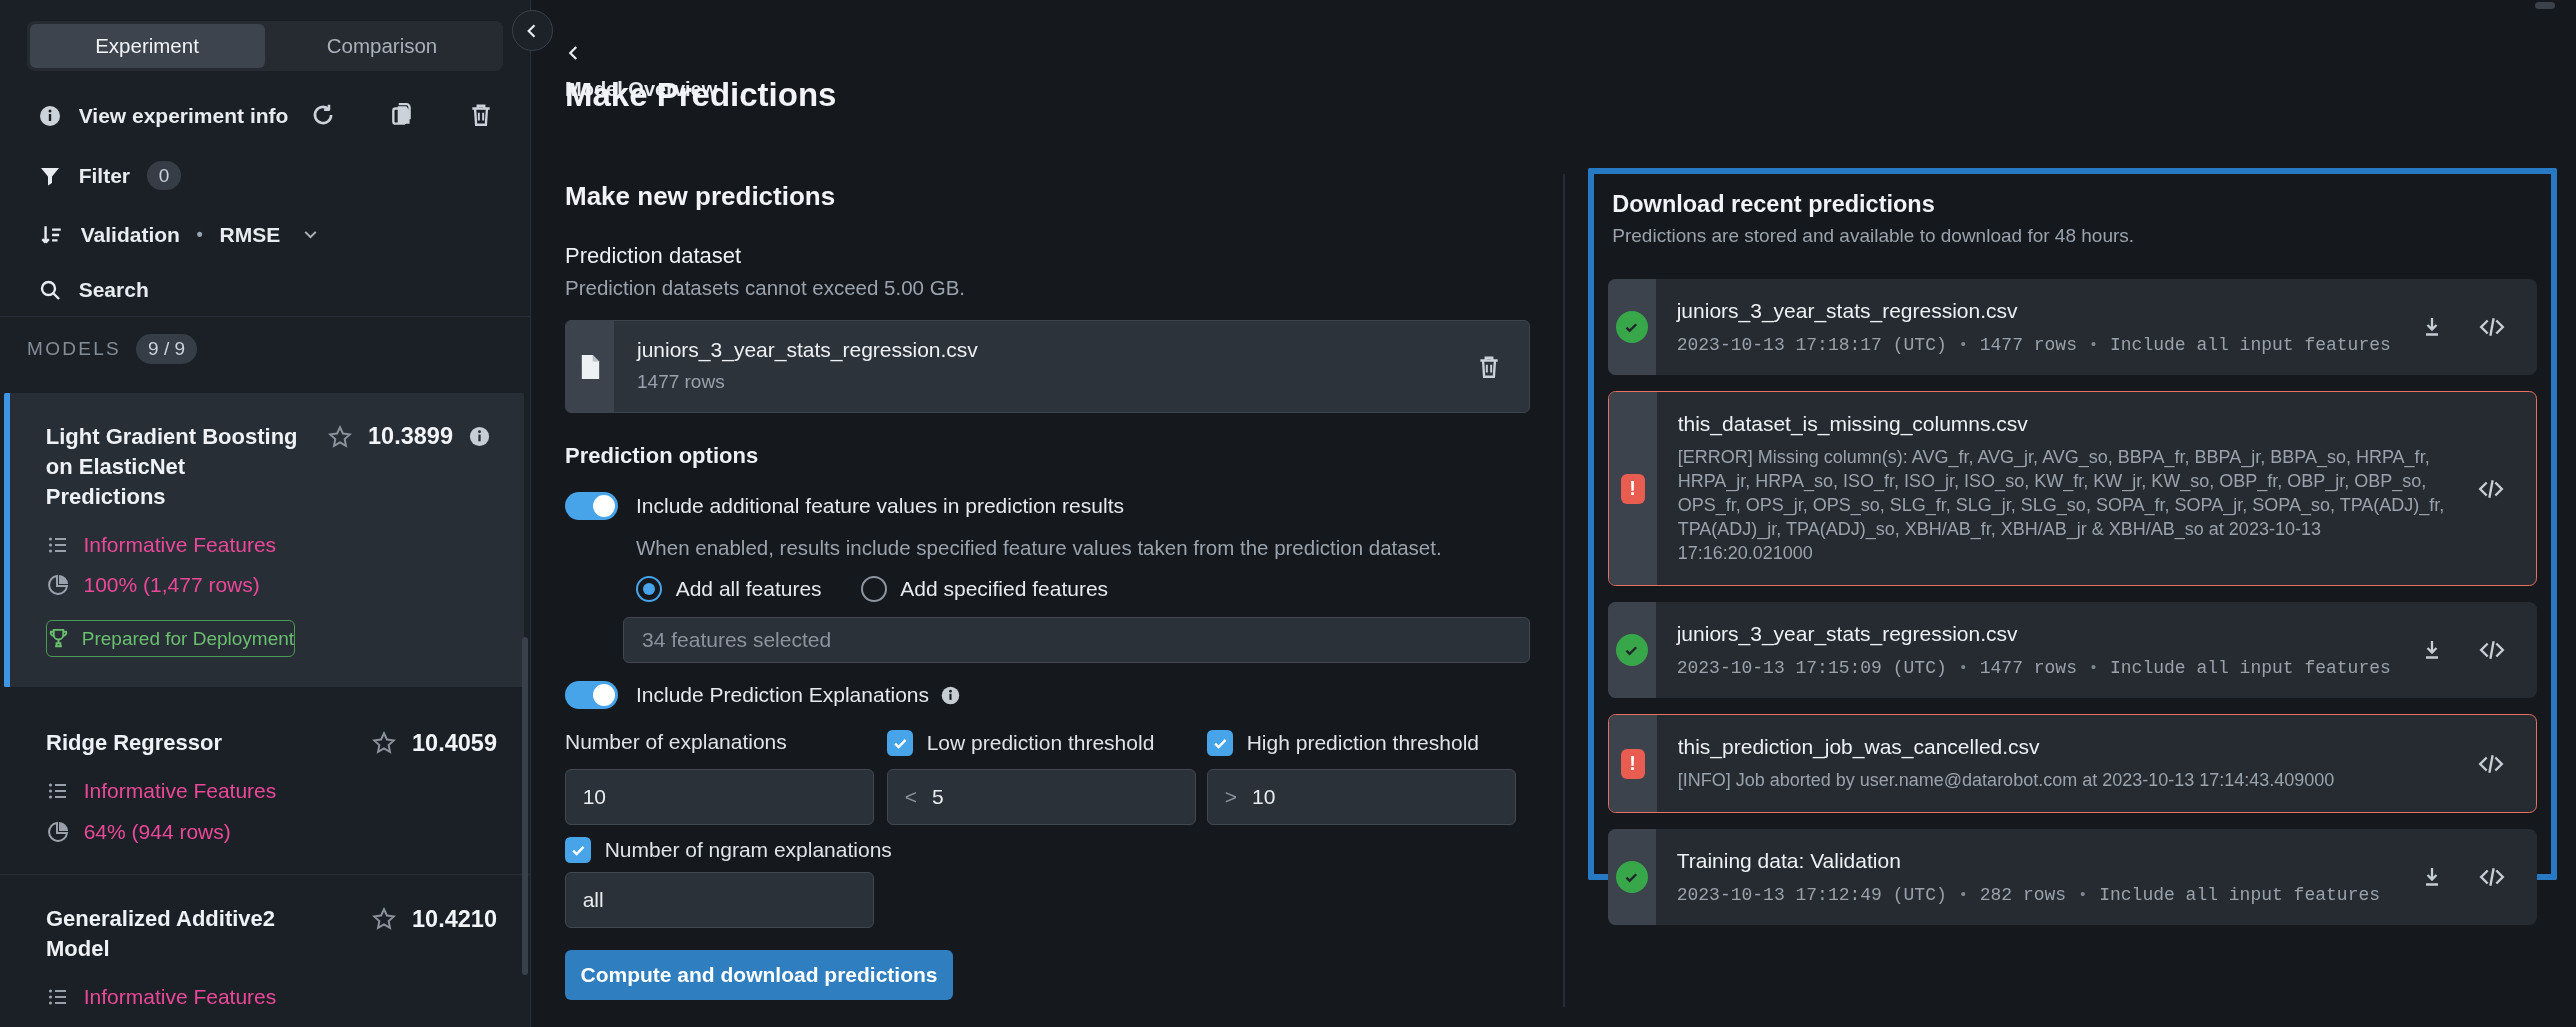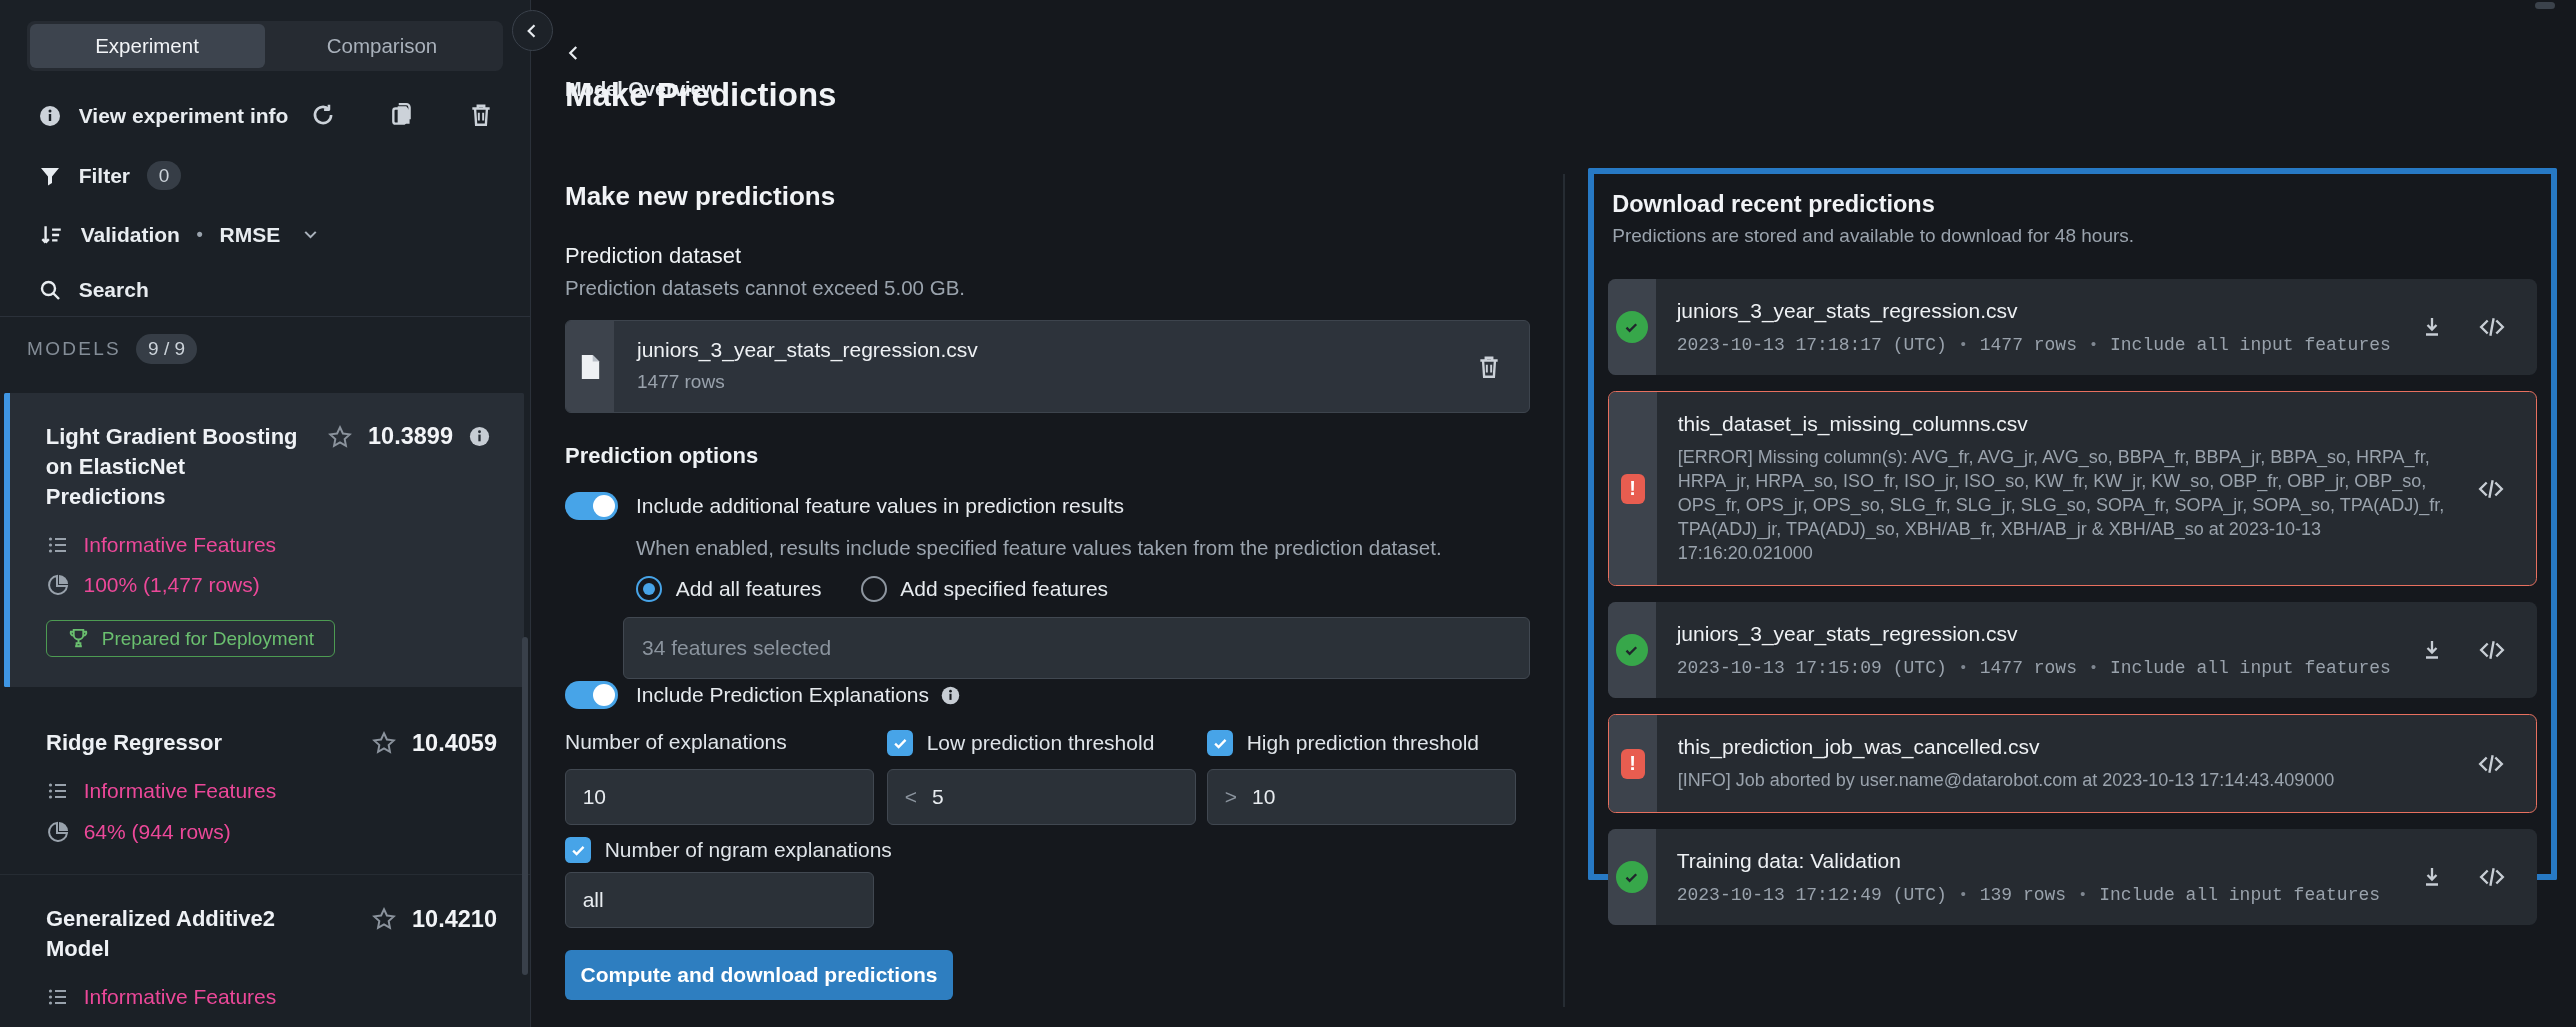--- a/index.html
+++ b/index.html
@@ -37,21 +37,21 @@
   .model-name { flex:1; font-size:22px; font-weight:700; color:#eef1f5;
     line-height:30px; padding-right:27px; }
   .model-score { display:flex; align-items:center; gap:15px; margin-top:1.5px; }
   .metric { font-size:23.5px; font-weight:700; color:#f2f4f7; }
   .star { color:#8b939d; cursor:pointer; }
   .info-badge { color:#c7cdd4; cursor:pointer; }
   .model-meta { display:flex; align-items:flex-end; gap:13.7px; color:#ec4899;
     font-size:21px; margin-top:21px; }
   .model-meta + .model-meta { margin-top:16.7px; }
   .deploy-badge { display:inline-flex; align-items:center; gap:12px; margin-top:23px;
-    border:1.5px solid #4d9b52; border-radius:6px; padding:6px 20px;
+    border:1.5px solid #4d9b52; border-radius:6px; padding:6px 0;
     color:#6abf6f; font-size:19px; }
   .side-scroll { position:absolute; right:2.3px; top:637px; width:6px; height:338px;
     background:#39404a; border-radius:3px; cursor:pointer; }
 
   
   .main { position:absolute; left:532px; top:0; right:0; bottom:0; background:#15181d; }
   .collapse-btn { position:absolute; left:-20.5px; top:10px; width:41px; height:41px;
     border-radius:50%; background:#1d2228; border:1.5px solid #3a414b; color:#e8ecf0;
     display:flex; align-items:center; justify-content:center; cursor:pointer; z-index:5; }
   .breadcrumb { position:absolute; left:33px; top:44px; display:flex; align-items:flex-start;
@@ -82,21 +82,21 @@
   .toggle .knob { position:absolute; right:3px; top:3px; width:22px; height:22px;
     border-radius:50%; background:#ffffff; }
   .toggle-label { font-size:21px; color:#e6eaee; display:flex; align-items:center; gap:10.6px; }
   .helper { position:absolute; top:536px; left:71px; font-size:20.5px; color:#9aa3ad; }
   .radio-row { position:absolute; top:576px; left:71px; display:flex; gap:39px; align-items:center; }
   .radio-opt { display:flex; align-items:center; gap:13.7px; cursor:pointer; font-size:21px; color:#e6eaee; }
   .radio { width:26px; height:26px; border-radius:50%; border:2.3px solid #8d959f;
     position:relative; flex:none; }
   .radio.sel { border-color:#47a4e8; }
   .radio.sel::after { content:""; position:absolute; inset:4.6px; border-radius:50%; background:#47a4e8; }
-  .feat-select { position:absolute; top:617px; left:58px; width:907px; height:62px;
+  .feat-select { position:absolute; top:617px; left:58px; width:907px; height:46px;
     background:#2b3138; border:1.5px solid #414851; border-radius:6px;
     display:flex; align-items:center; padding:0 18px; font-size:21px; color:#8b949e; cursor:pointer; }
 
   .fields-labels { position:absolute; top:730px; width:100%; }
   .flabel { position:absolute; font-size:21px; color:#dfe4e9; white-space:nowrap; }
   .cb-label { display:flex; align-items:center; gap:13.7px; cursor:pointer; }
   .checkbox { width:26px; height:26px; border-radius:5.3px; background:#47a4e8;
     display:flex; align-items:center; justify-content:center; flex:none; cursor:pointer; }
   .inputs-row { position:absolute; top:769px; width:100%; }
   .tinput { position:absolute; height:56px; background:#2b3138; border:1.5px solid #414851;
@@ -589,21 +589,21 @@
               <svg width="16.7" height="16.7" viewBox="0 0 24 24" fill="none" stroke="#20262c" stroke-width="3.4">
                   <path d="M5 12.5l4.5 4.5L19 7.5"></path>
                 </svg>
             </span>
           </div>
           <div class="pred-body">
             <div class="pred-file">Training data: Validation</div>
             <div class="pred-meta">
               <span>2023-10-13 17:12:49 (UTC)</span>
               <span class="dot">•</span>
-              <span>139 rows</span>
+              <span>282 rows</span>
               <span class="dot">•</span>
               <span>Include all input features</span>
             </div>
           </div>
           <div class="pred-actions">
             <span class="act">
               <svg width="24" height="24" viewBox="0 0 24 24" fill="none" stroke="currentColor" stroke-width="2.3">
                   <path d="M12 3v11M7.5 10L12 14.5 16.5 10"></path>
                   <path d="M6 19.5h12"></path>
                 </svg>

